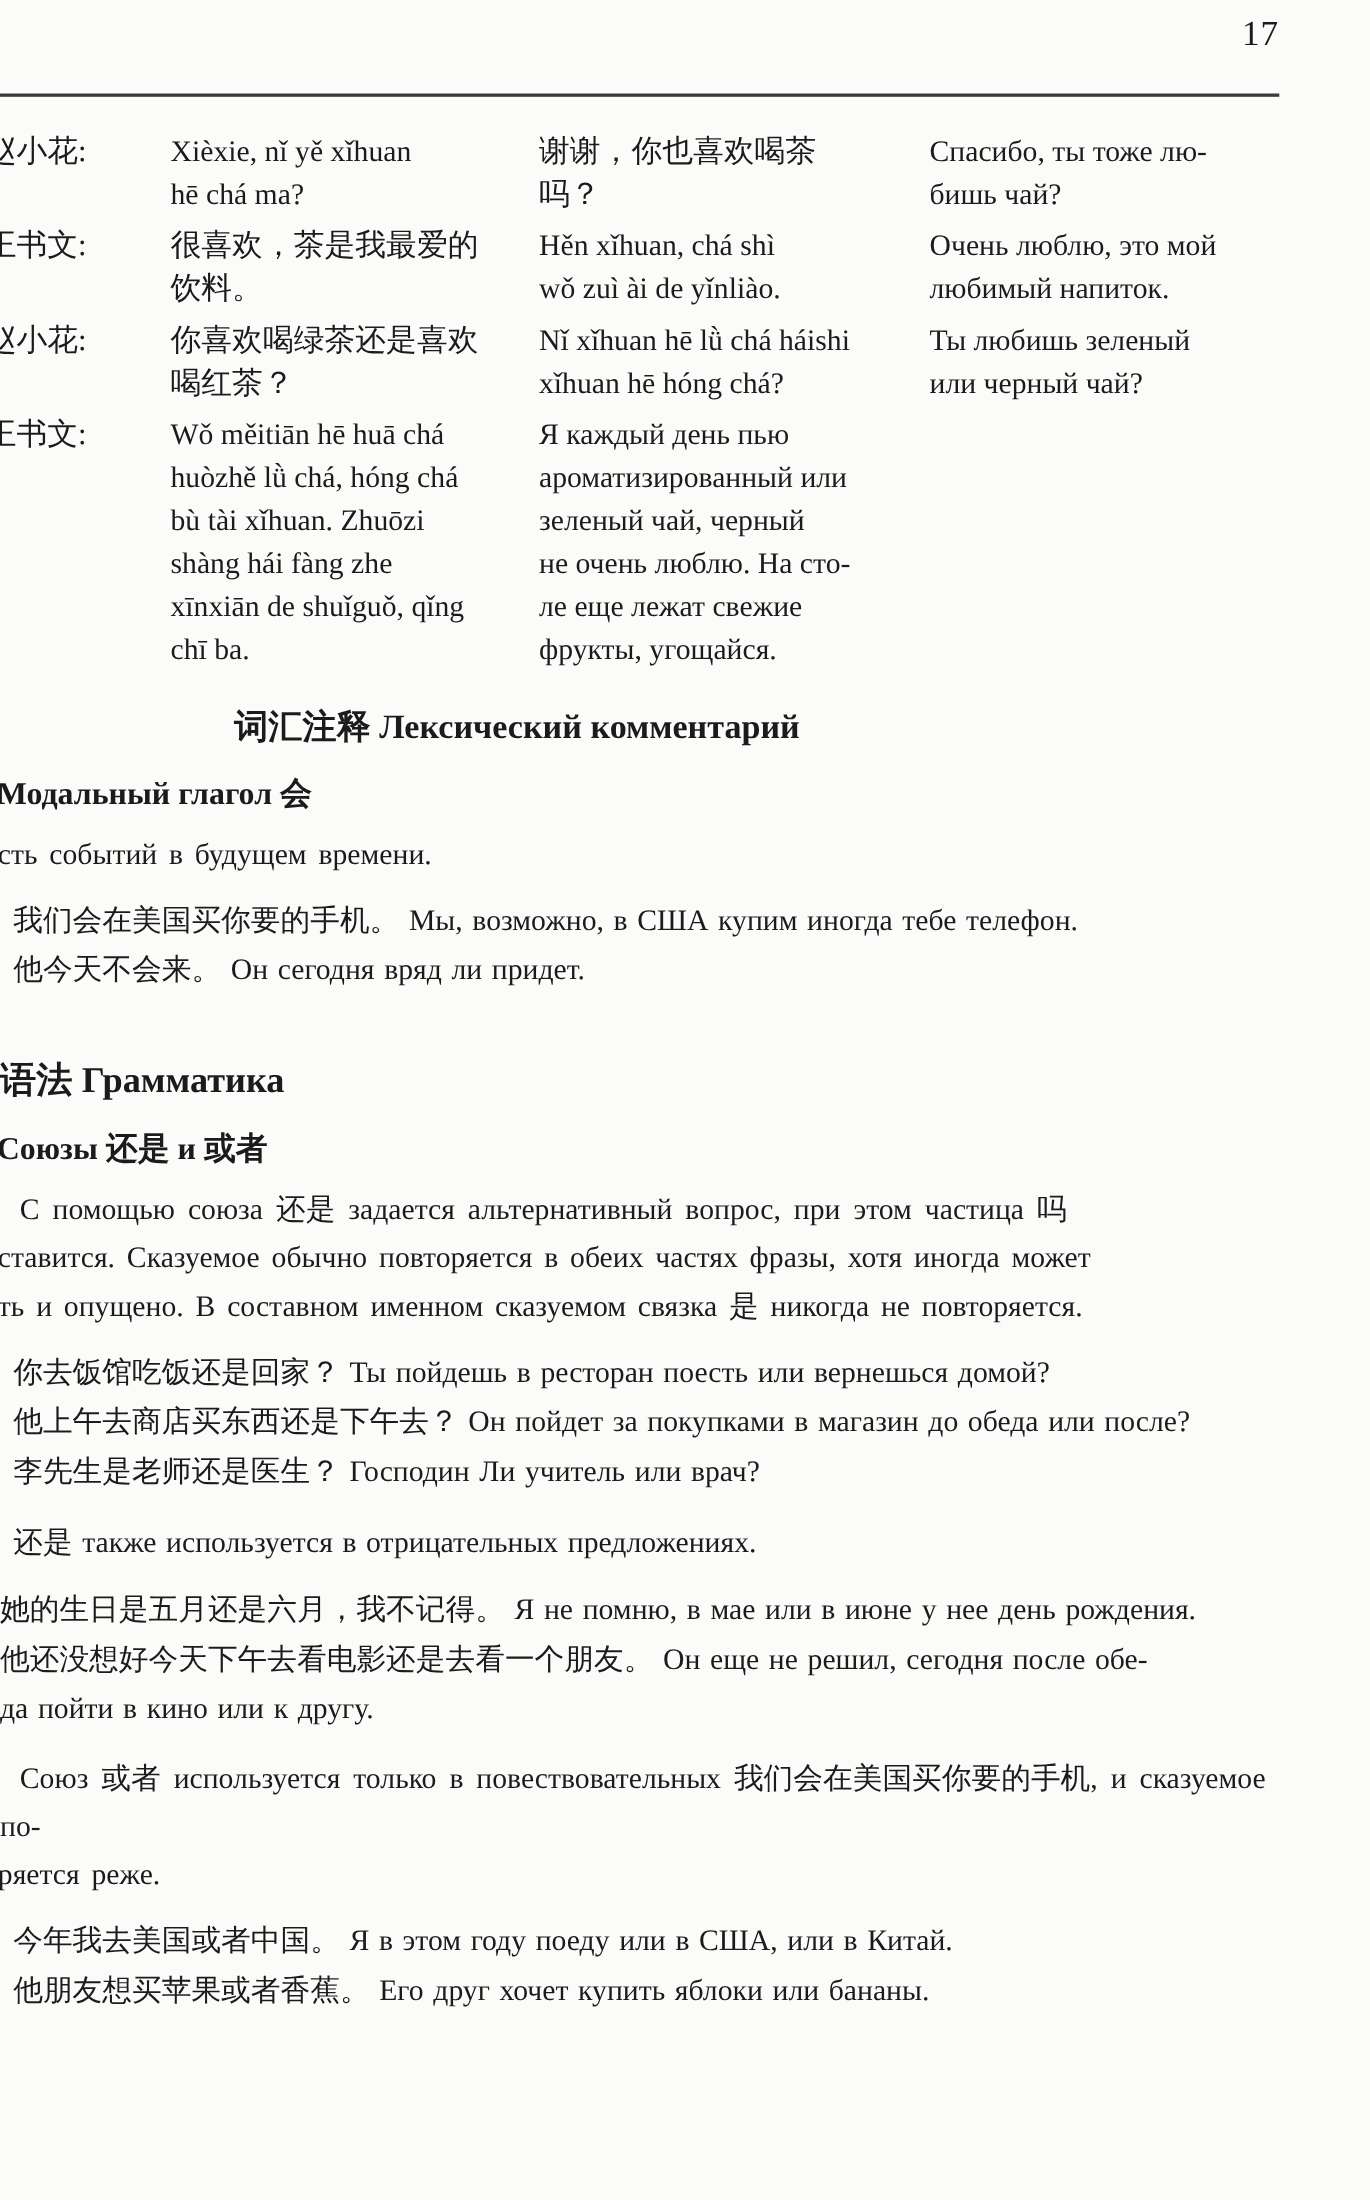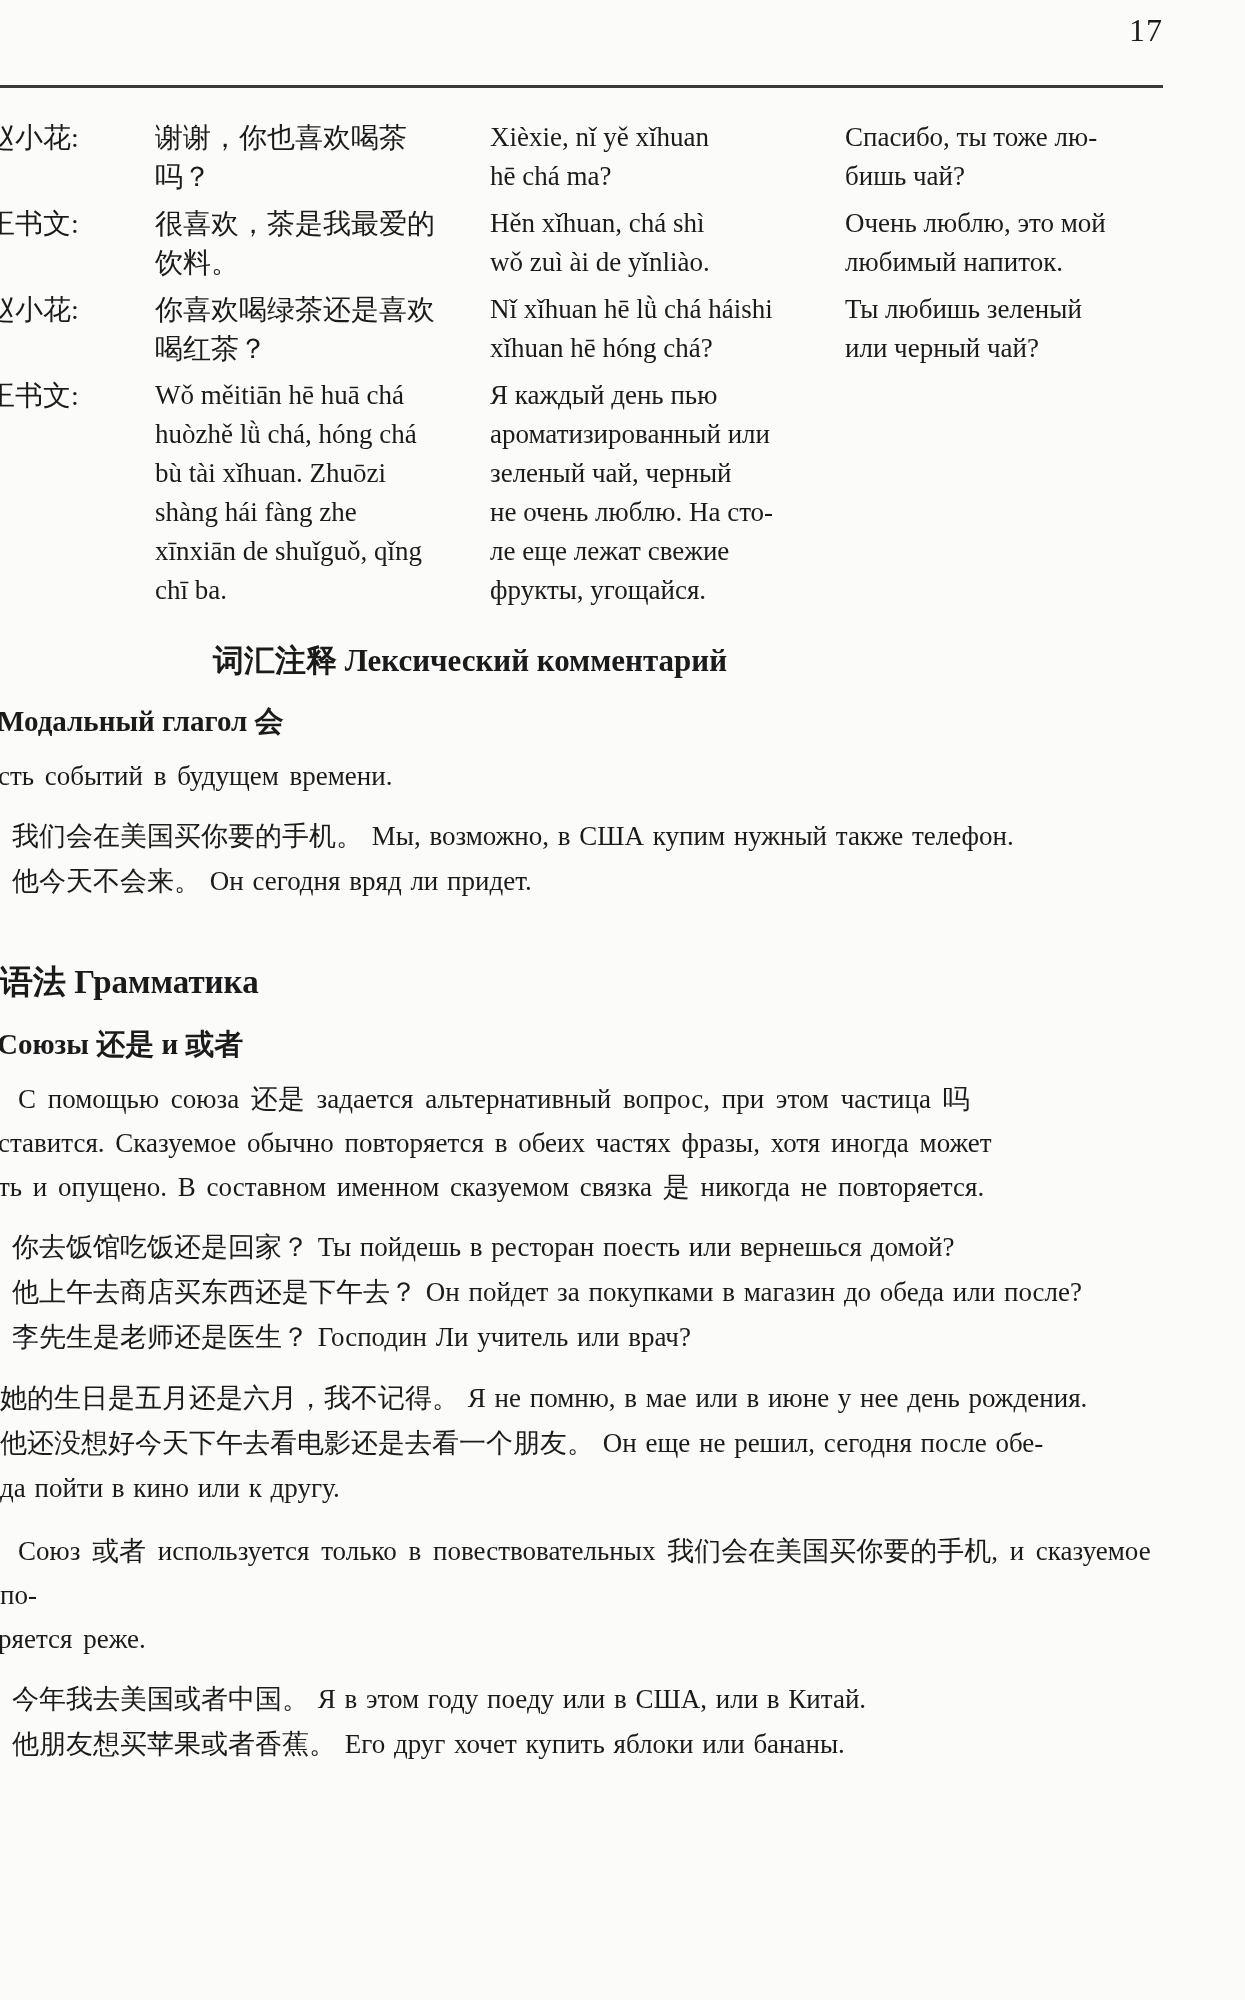--- a/index.html
+++ b/index.html
@@ -56,24 +56,24 @@
 <div class="page">
   <div class="page-number">17</div>
   <div class="top-rule"></div>
 
   <div class="content">
 
     <div>
 
       <div class="d-row">
         <div class="d-cell d-speaker"><span>赵小花:</span></div>
+        <div class="d-cell d-py">Xièxie, nǐ yě xǐhuan
+hē chá ma?</div>
         <div class="d-cell d-zh">谢谢，你也喜欢喝茶
 吗？</div>
-        <div class="d-cell d-py">Xièxie, nǐ yě xǐhuan
-hē chá ma?</div>
         <div class="d-cell d-ru">Спасибо, ты тоже лю-
 бишь чай?</div>
       </div>
 
       <div class="d-row">
         <div class="d-cell d-speaker"><span>王书文:</span></div>
         <div class="d-cell d-zh">很喜欢，茶是我最爱的
 饮料。</div>
         <div class="d-cell d-py">Hěn xǐhuan, chá shì
 wǒ zuì ài de yǐnliào.</div>
@@ -110,39 +110,40 @@
     </div>
 
     <div class="section-heading lex-heading">词汇注释 Лексический комментарий</div>
     <div class="subheading">Модальный глагол 会</div>
 
     <div class="para">
       <div class="pline cut">сть событий в будущем времени.</div>
     </div>
 
     <div class="ex-block">
-      <div class="ex">我们会在美国买你要的手机。 Мы, возможно, в США купим нужный также телефон.</div>
+      <div class="ex">我们会在美国买你要的手机。 Мы, возможно, в США купим иногда тебе телефон.</div>
       <div class="ex">他今天不会来。 Он сегодня вряд ли придет.</div>
     </div>
 
     <div class="section-heading gram-heading">语法 Грамматика</div>
     <div class="subheading">Союзы 还是 и 或者</div>
 
     <div class="para">
       <div class="pline indent">С помощью союза 还是 задается альтернативный вопрос, при этом частица 吗</div>
       <div class="pline cut">ставится. Сказуемое обычно повторяется в обеих частях фразы, хотя иногда может</div>
       <div class="pline cut">ть и опущено. В составном именном сказуемом связка 是 никогда не повторяется.</div>
     </div>
 
     <div class="ex-block">
       <div class="ex">你去饭馆吃饭还是回家？ Ты пойдешь в ресторан поесть или вернешься домой?</div>
       <div class="ex">他上午去商店买东西还是下午去？ Он пойдет за покупками в магазин до обеда или после?</div>
       <div class="ex">李先生是老师还是医生？ Господин Ли учитель или врач?</div>
     </div>
 
+    <div class="ex note-line">还是 также используется в отрицательных предложениях.</div>
 
     <div class="ex-block">
       <div class="ex flush">她的生日是五月还是六月，我不记得。 Я не помню, в мае или в июне у нее день рождения.</div>
       <div class="ex flush">他还没想好今天下午去看电影还是去看一个朋友。 Он еще не решил, сегодня после обе-
 да пойти в кино или к другу.</div>
     </div>
 
     <div class="para para2">
       <div class="pline indent">Союз 或者 используется только в повествовательных 我们会在美国买你要的手机, и сказуемое по-</div>
       <div class="pline cut">ряется реже.</div>

